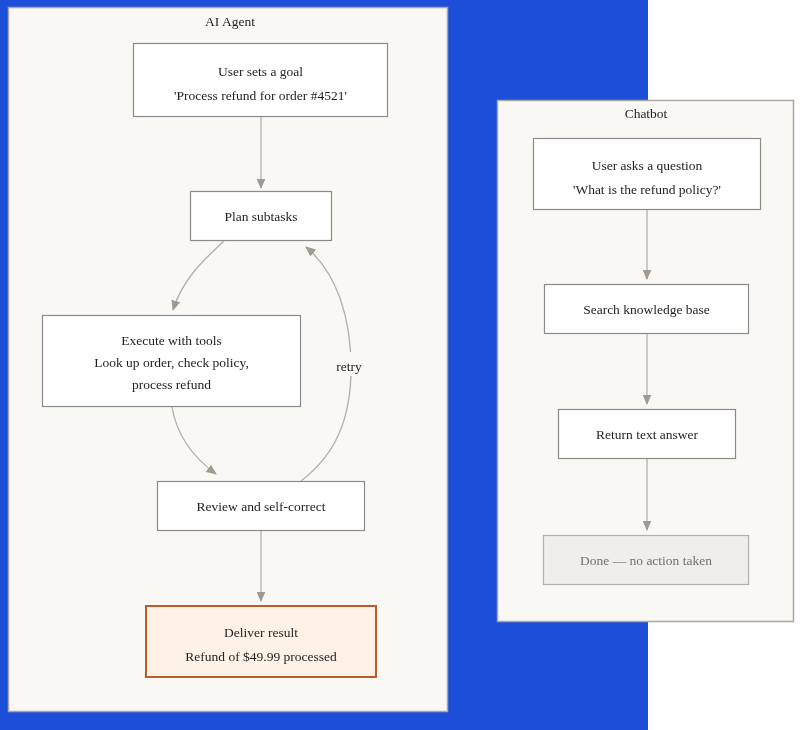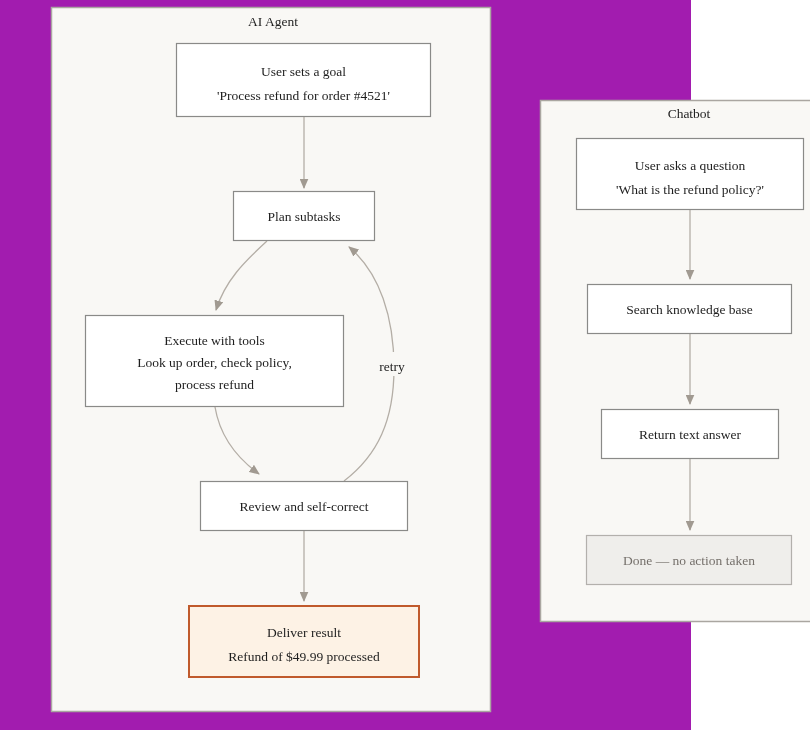--- a/index.html
+++ b/index.html
@@ -4,23 +4,22 @@
 <style>
   html, body {
     margin: 0;
     padding: 0;
     background: #ffffff;
   }
   .stage {
     position: relative;
     width: 648px;
     height: 730px;
-    background: #a21caf;
+    background: #1d4ed8;
     font-family: "Liberation Serif", "DejaVu Serif", serif;
-    padding-left: 43px;
   }
   svg text {
     font-family: "Liberation Serif", "DejaVu Serif", serif;
     font-size: 13.5px;
     fill: #1e1e1e;
     text-anchor: middle;
   }
   .cluster {
     fill: #f9f8f5;
     stroke: #aaa6a1;

